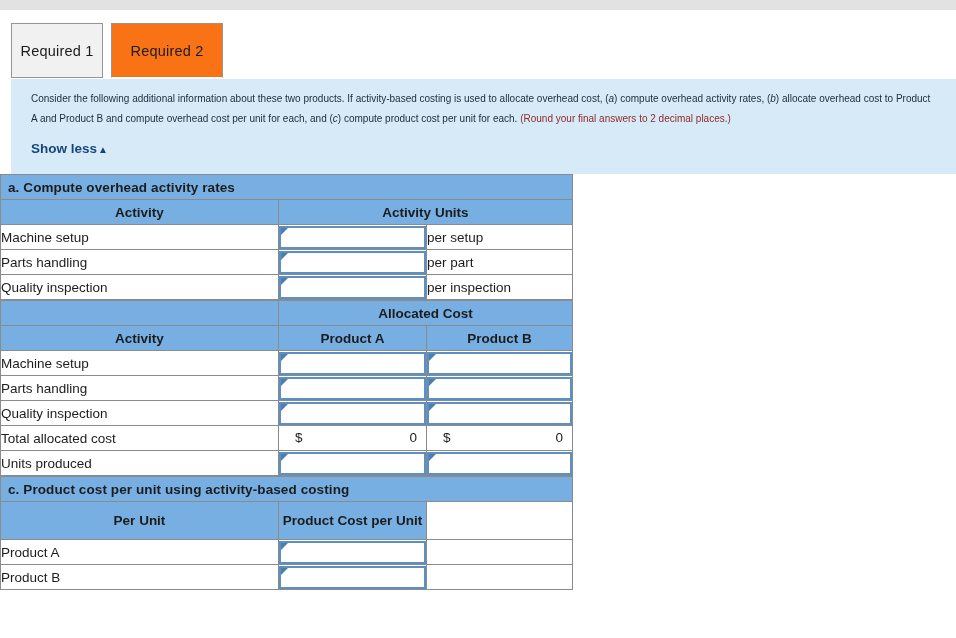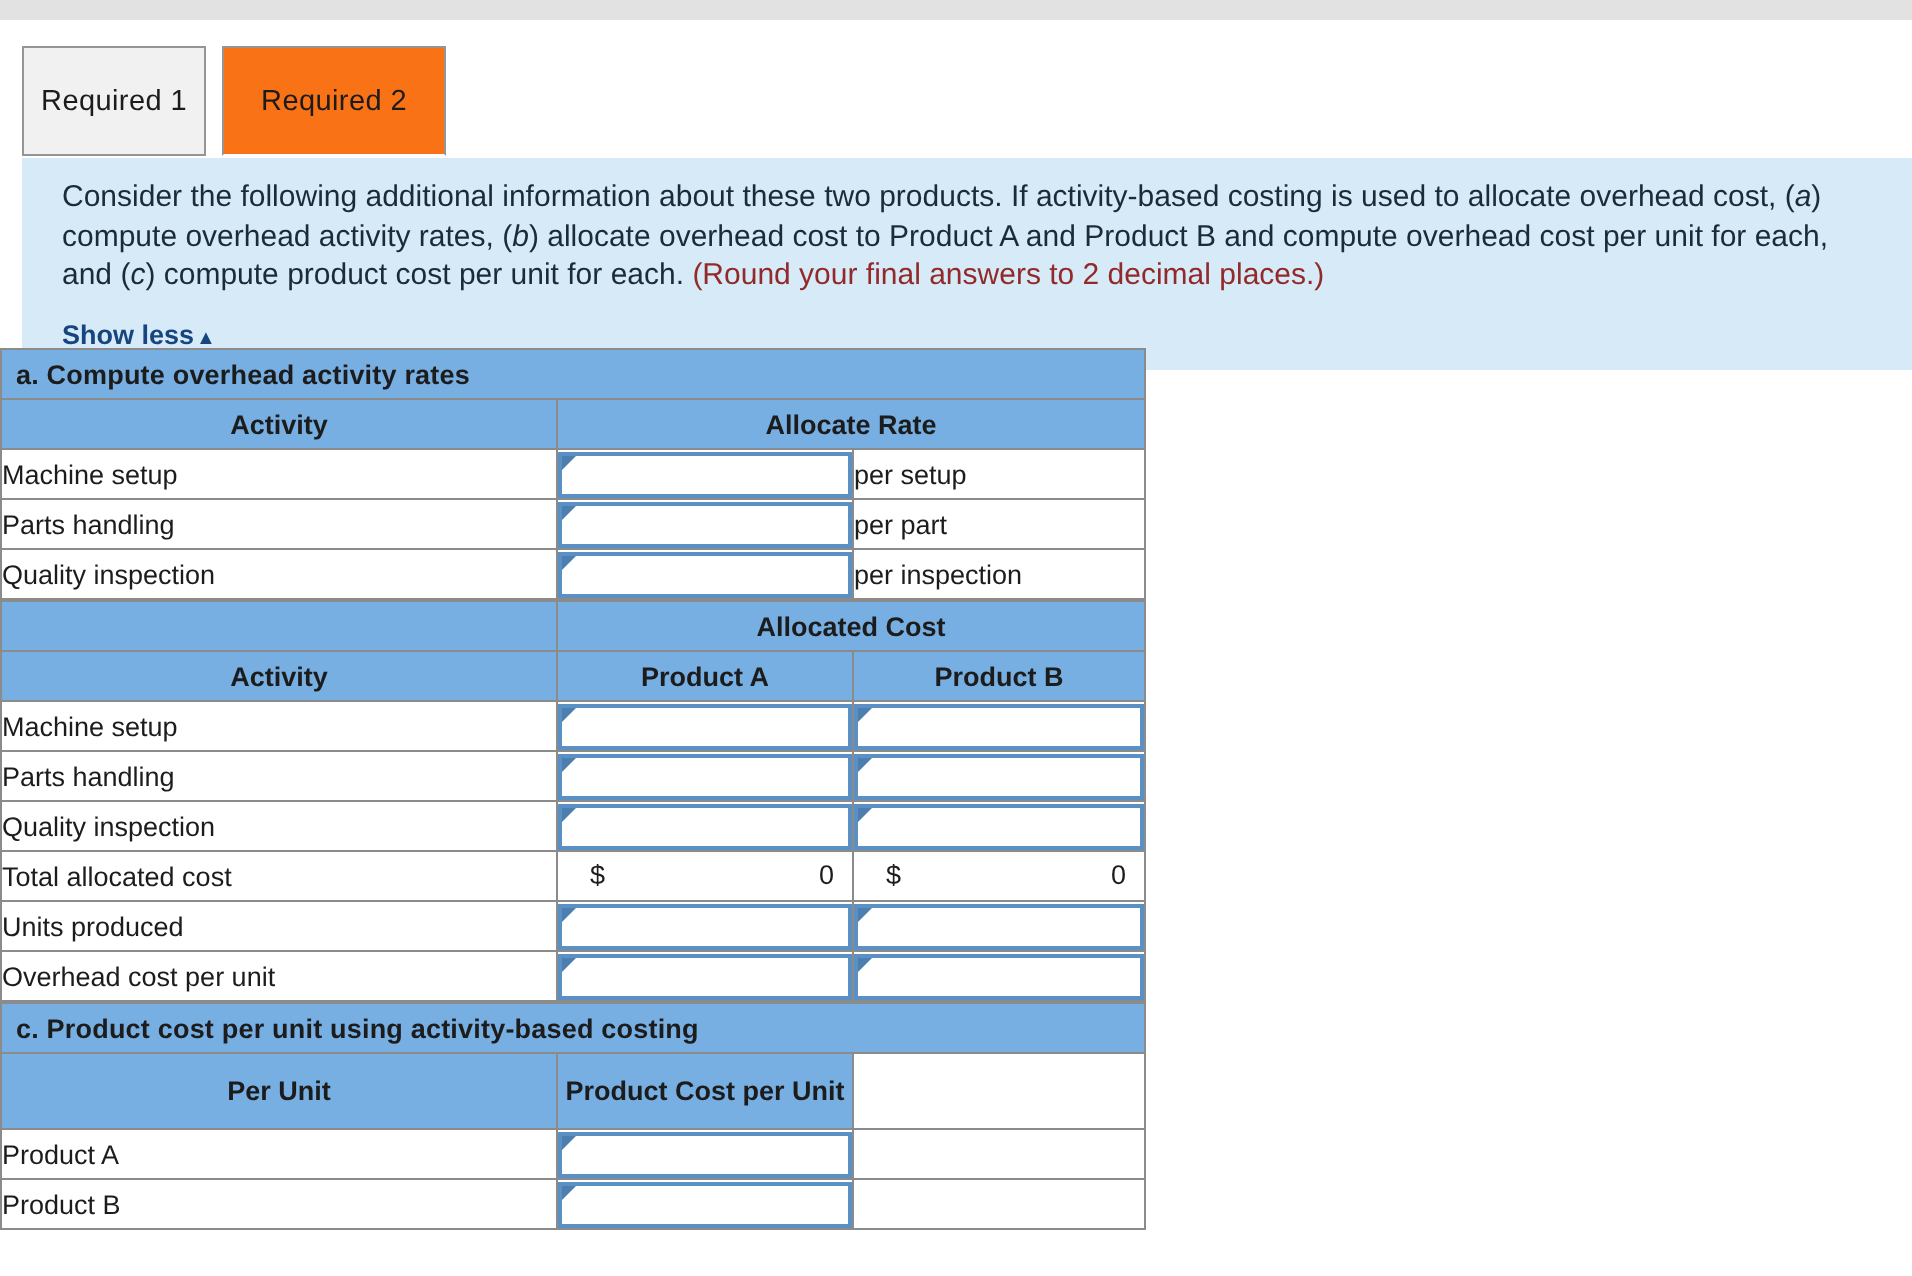--- a/index.html
+++ b/index.html
@@ -57,21 +57,21 @@
     position: absolute;
     left: 0;
     top: 68px;
     width: 945px;
     min-height: 96px;
     background: #d6eaf8;
     border-top: 1px solid #ffffff;
     padding: 10px 18px 8px 20px;
   }
   .instructions .body {
-    font-size: 15px;
+    font-size: 10px;
     line-height: 19.5px;
     color: #1c2b3a;
   }
   .instructions .body i { font-style: italic; }
   .round-note { color: #922a2a; }
   .showless-wrap {
     text-align: left;
     margin-top: 11px;
     padding-right: 9px;
   }
@@ -187,21 +187,21 @@
       <col style="width:278px">
       <col style="width:148px">
       <col style="width:146px">
     </colgroup>
     <tbody>
         <tr>
       <td class="sec-head" colspan="3">a. Compute overhead activity rates</td>
     </tr>
     <tr>
       <td class="col-head">Activity</td>
-      <td class="col-head" colspan="2">Allocate Rate</td>
+      <td class="col-head" colspan="2">Activity Units</td>
     </tr>
 
     <tr>
       <td class="rowlabel">Machine setup</td>
       <td class="cellbox">
         <span class="inputbox"></span>
       </td>
       <td class="unitlabel">per setup</td>
     </tr>
     <tr>
@@ -277,29 +277,20 @@
       <td>
         <div class="money">
           <span class="sym">$</span>
           <span class="val">0</span>
         </div>
       </td>
     </tr>
 
     <tr>
       <td class="rowlabel">Units produced</td>
-      <td class="cellbox">
-        <span class="inputbox"></span>
-      </td>
-      <td class="cellbox">
-        <span class="inputbox"></span>
-      </td>
-    </tr>
-    <tr>
-      <td class="rowlabel">Overhead cost per unit</td>
       <td class="cellbox">
         <span class="inputbox"></span>
       </td>
       <td class="cellbox">
         <span class="inputbox"></span>
       </td>
     </tr>
   </tbody>
     </table>
 

